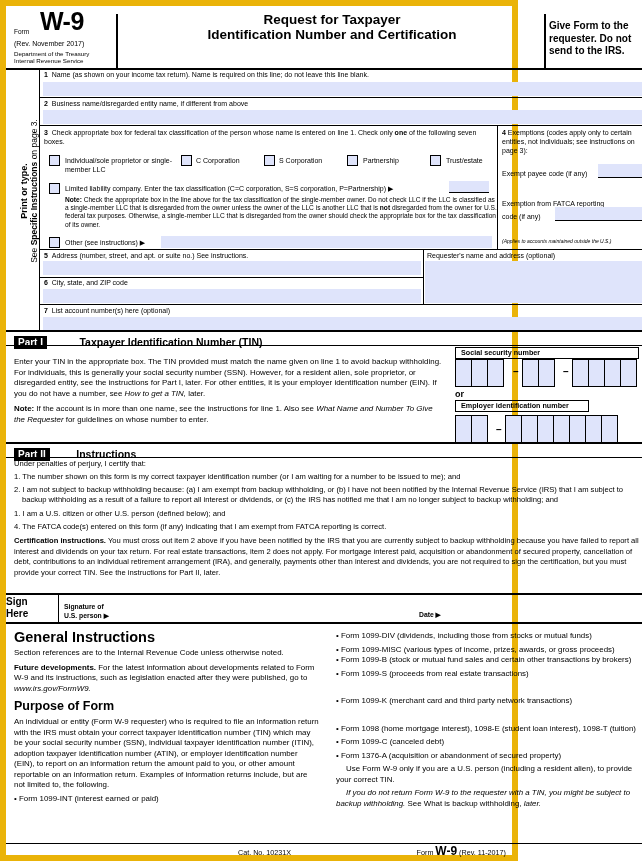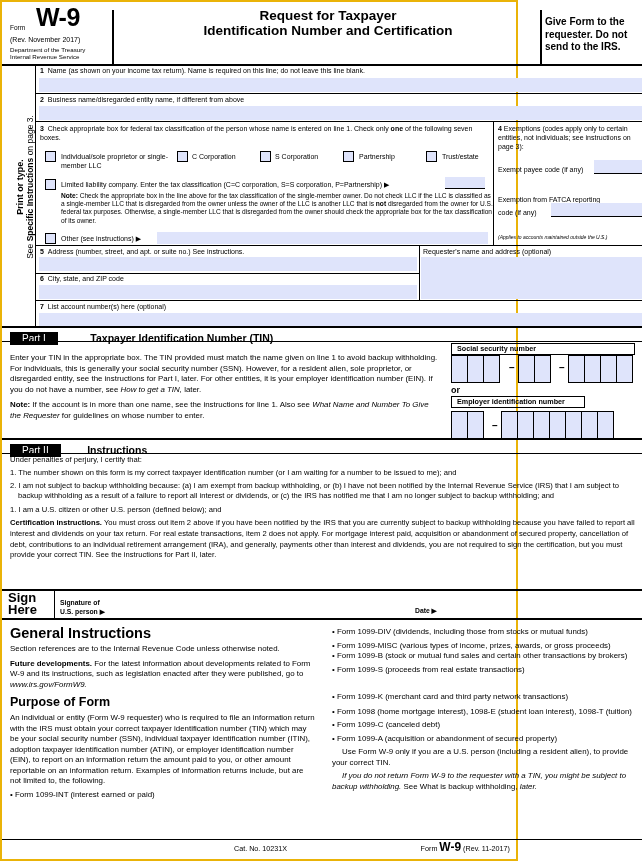--- a/index.html
+++ b/index.html
@@ -1,30 +1,30 @@
 <!DOCTYPE html>
 <html><head>
 <meta charset="utf-8">
 <style>
   * { box-sizing: border-box; margin: 0; padding: 0; }
   html, body { width: 642px; height: 861px; background: #fff; overflow: hidden; }
   body { font-family: "Liberation Sans", sans-serif; color: #000; position: relative; }
-  .page { position: absolute; left: 0; top: 0; width: 518px; height: 861px; border: 2px solid #eab308; }
+  .page { position: absolute; left: 0; top: 0; width: 518px; height: 861px; border: 6px solid #eab308; }
   .abs { position: absolute; }
   .fill { background: #dfe4fb; }
   .hline { position: absolute; height: 0; border-top: 1px solid #000; }
   .hline2 { position: absolute; height: 0; border-top: 2px solid #000; }
   .vline { position: absolute; width: 0; border-left: 1px solid #000; }
   .vline2 { position: absolute; width: 0; border-left: 2px solid #000; }
   .t7 { font-size: 7px; line-height: 9px; }
   b, .b { font-weight: bold; }
   i, .i { font-style: italic; }
   .cb { position: absolute; width: 11px; height: 11px; border: 1px solid #000; background: #dfe4fb; }
   .digit { position: absolute; top: 0; height: 28px; border: 1px solid #000; background: #dfe4fb; width: 17px; }
-  .partlabel { background: #000; color: #fff; font-weight: normal; font-size: 10px; padding: 1px 12px; }
+  .partlabel { background: #000; color: #fff; font-weight: bold; font-size: 10px; padding: 1px 4px; }
 </style>
 </head>
 <body>
 
 <div class="page">
 
   <div class="abs" style="left:6px;top:4px;width:104px;height:56px;">
     <span class="abs t7" style="left:2px;top:17px;font-size:6.5px;">Form</span>
     <span class="abs b" style="left:28px;top:-3px;font-size:25px;line-height:28px;font-weight:900;letter-spacing:-0.5px;">W-9</span>
     <span class="abs" style="left:2px;top:30px;font-size:7px;white-space:nowrap;">(Rev. November 2017)</span>
@@ -176,27 +176,28 @@
     <span class="b" style="font-size:10.5px;margin-left:22px;">Instructions</span>
   </div>
   <div class="hline" style="left:0;top:451px;width:642px;"></div>
 
   <div class="abs" style="left:8px;top:453px;font-size:7.6px;line-height:10px;">Under penalties of perjury, I certify that:</div>
 
   <div class="abs" style="left:8px;top:466px;width:626px;font-size:7.6px;line-height:10.6px;">
     <div style="margin-bottom:2px;">1. The number shown on this form is my correct taxpayer identification number (or I am waiting for a number to be issued to me); and</div>
     <div style="margin-bottom:3px;padding-left:8px;text-indent:-8px;">2. I am not subject to backup withholding because: (a) I am exempt from backup withholding, or (b) I have not been notified by the Internal Revenue Service (IRS) that I am subject to backup withholding as a result of a failure to report all interest or dividends, or (c) the IRS has notified me that I am no longer subject to backup withholding; and</div>
     <div style="margin-bottom:3px;">1. I am a U.S. citizen or other U.S. person (defined below); and</div>
+    <div style="margin-bottom:3px;">4. The FATCA code(s) entered on this form (if any) indicating that I am exempt from FATCA reporting is correct.</div>
     <div>
       <b>Certification instructions.</b><span> You must cross out item 2 above if you have been notified by the IRS that you are currently subject to backup withholding because you have failed to report all interest and dividends on your tax return. For real estate transactions, item 2 does not apply. For mortgage interest paid, acquisition or abandonment of secured property, cancellation of debt, contributions to an individual retirement arrangement (IRA), and generally, payments other than interest and dividends, you are not required to sign the certification, but you must provide your correct TIN. See the instructions for Part II, later.</span>
     </div>
   </div>
 
   <div class="hline2" style="left:0;top:587px;width:642px;"></div>
-  <div class="abs b" style="left:6px;top:590px;font-size:13px;line-height:12px;">
+  <div class="abs b" style="left:0;top:590px;font-size:10px;line-height:12px;">
     <div>Sign</div>
     <div>Here</div>
   </div>
   <div class="vline" style="left:52px;top:588px;height:28px;"></div>
   <div class="abs b" style="left:58px;top:596px;font-size:6.8px;line-height:9px;">
     <div>Signature of</div>
     <div>U.S. person ▶</div>
   </div>
   <div class="abs" style="left:118px;top:590px;width:290px;height:24px;"></div>
   <div class="abs b" style="left:413px;top:605px;font-size:6.8px;">Date ▶</div>
@@ -212,24 +213,24 @@
     <div class="b" style="font-size:12.5px;line-height:16px;margin-bottom:3px;">Purpose of Form</div>
     <div style="margin-bottom:3px;">An individual or entity (Form W-9 requester) who is required to file an information return with the IRS must obtain your correct taxpayer identification number (TIN) which may be your social security number (SSN), individual taxpayer identification number (ITIN), adoption taxpayer identification number (ATIN), or employer identification number (EIN), to report on an information return the amount paid to you, or other amount reportable on an information return. Examples of information returns include, but are not limited to, the following.</div>
     <div>• Form 1099-INT (interest earned or paid)</div>
   </div>
 
   <div class="abs" style="left:330px;top:625px;width:306px;font-size:7.9px;line-height:10.5px;">
     <div style="margin-bottom:3px;">• Form 1099-DIV (dividends, including those from stocks or mutual funds)</div>
     <div style="margin-bottom:0;">• Form 1099-MISC (various types of income, prizes, awards, or gross proceeds)</div>
     <div style="margin-bottom:3px;">• Form 1099-B (stock or mutual fund sales and certain other transactions by brokers)</div>
     <div style="margin-bottom:17px;">• Form 1099-S (proceeds from real estate transactions)</div>
-    <div style="margin-bottom:4px;">• Form 1099-K (merchant card and third party network transactions)</div>
+    <div style="margin-bottom:17px;">• Form 1099-K (merchant card and third party network transactions)</div>
     <div style="margin-bottom:3px;">• Form 1098 (home mortgage interest), 1098-E (student loan interest), 1098-T (tuition)</div>
     <div style="margin-bottom:3px;">• Form 1099-C (canceled debt)</div>
-    <div style="margin-bottom:3px;">• Form 1099-A (acquisition or abandonment of secured property)</div>
+    <div style="margin-bottom:3px;">• Form 1376-A (acquisition or abandonment of secured property)</div>
     <div style="text-indent:10px;margin-bottom:3px;">Use Form W-9 only if you are a U.S. person (including a resident alien), to provide your correct TIN.</div>
     <div style="text-indent:10px;">
       <i>If you do not return Form W-9 to the requester with a TIN, you might be subject to backup withholding.</i><span> See What is backup withholding, </span><i>later.</i>
     </div>
   </div>
 
   <div class="hline" style="left:0;top:837px;width:642px;"></div>
   <div class="abs" style="left:232px;top:842px;font-size:7.2px;">Cat. No. 10231X</div>
   <div class="abs" style="right:6px;top:838px;font-size:7.2px;white-space:nowrap;">
     <span>Form </span><b style="font-size:12px;">W-9</b><span> (Rev. 11-2017)</span>

